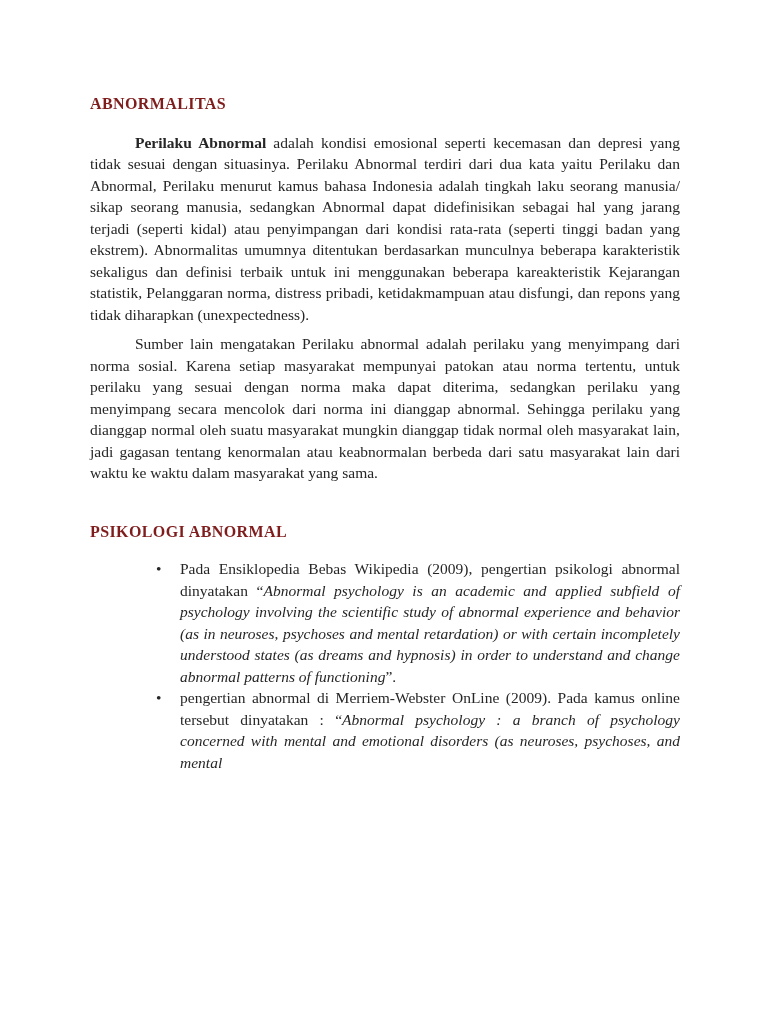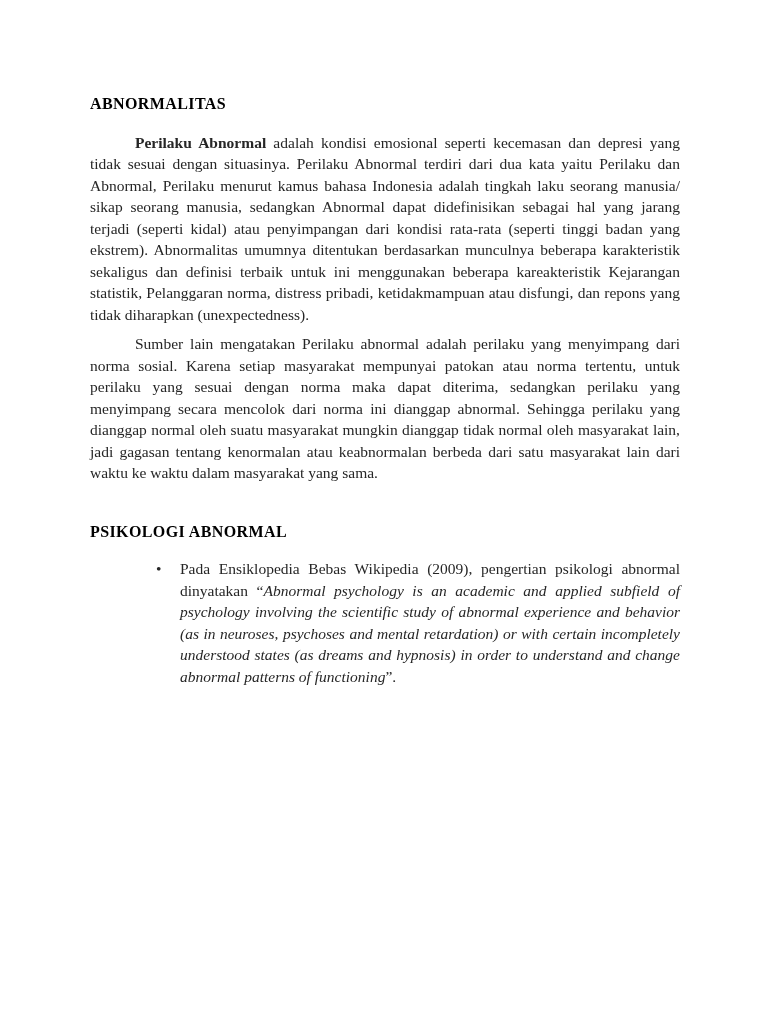--- a/index.html
+++ b/index.html
@@ -13,21 +13,21 @@
     font-family: "Liberation Serif", "DejaVu Serif", serif;
     font-size: 15.5px;
     line-height: 21.5px;
     color: #262626;
     overflow: hidden;
   }
   .heading {
     font-size: 16px;
     font-weight: bold;
     letter-spacing: 0.4px;
-    color: #000000;
+    color: #7f1d1d;
     margin: 0;
   }
   .heading.h1 { margin-bottom: 17px; }
   .heading.h2 { margin-top: 37px; margin-bottom: 16px; }
   .para {
     margin: 0;
     text-align: justify;
   }
   .para.indent { text-indent: 45px; }
   .para.gap-after { margin-bottom: 8px; }
@@ -59,14 +59,15 @@
 
   <p class="para indent gap-after"><span class="b">Perilaku Abnormal</span><span> adalah kondisi emosional seperti kecemasan dan depresi yang tidak sesuai dengan situasinya. Perilaku Abnormal terdiri dari dua kata yaitu Perilaku dan Abnormal, Perilaku menurut kamus bahasa Indonesia adalah tingkah laku seorang manusia/ sikap seorang manusia, sedangkan Abnormal dapat didefinisikan sebagai hal yang jarang terjadi (seperti kidal) atau penyimpangan dari kondisi rata-rata (seperti tinggi badan yang ekstrem). Abnormalitas umumnya ditentukan berdasarkan munculnya beberapa karakteristik sekaligus dan definisi terbaik untuk ini menggunakan beberapa kareakteristik Kejarangan statistik, Pelanggaran norma, distress pribadi, ketidakmampuan atau disfungi, dan repons yang tidak diharapkan (unexpectedness).</span></p>
 
   <p class="para indent">Sumber lain mengatakan Perilaku abnormal adalah perilaku yang menyimpang dari norma sosial. Karena setiap masyarakat mempunyai patokan atau norma tertentu, untuk perilaku yang sesuai dengan norma maka dapat diterima, sedangkan perilaku yang menyimpang secara mencolok dari norma ini dianggap abnormal. Sehingga perilaku yang dianggap normal oleh suatu masyarakat mungkin dianggap tidak normal oleh masyarakat lain, jadi gagasan tentang kenormalan atau keabnormalan berbeda dari satu masyarakat lain dari waktu ke waktu dalam masyarakat yang sama.</p>
 
   <h2 class="heading h2">PSIKOLOGI ABNORMAL</h2>
 
 
   <ul class="def-list" id="def-list">
       <li><span>Pada Ensiklopedia Bebas Wikipedia (2009),  pengertian psikologi abnormal dinyatakan “</span><span class="i">Abnormal psychology is an academic and applied subfield of psychology involving the scientific study of abnormal experience and behavior (as in neuroses, psychoses and mental retardation) or with certain incompletely understood states (as dreams and hypnosis) in order to understand and change abnormal patterns of functioning</span><span>”.</span></li>
+      <li><span>pengertian abnormal di Merriem-Webster OnLine (2009). Pada kamus online tersebut dinyatakan : “</span><span class="i">Abnormal psychology : a branch of psychology concerned with mental and emotional disorders (as neuroses, psychoses, and mental</span></li>
     </ul>
 </div>
 
 </body></html>

